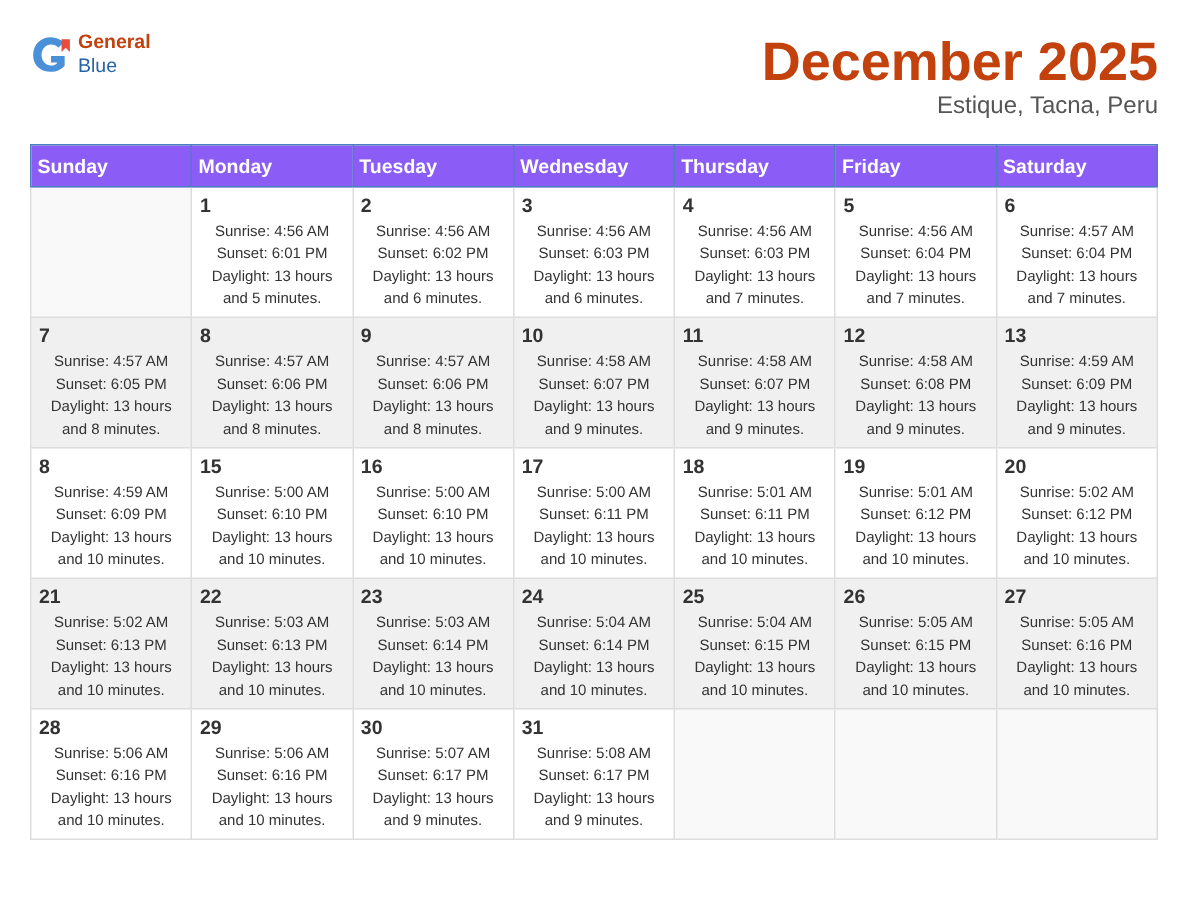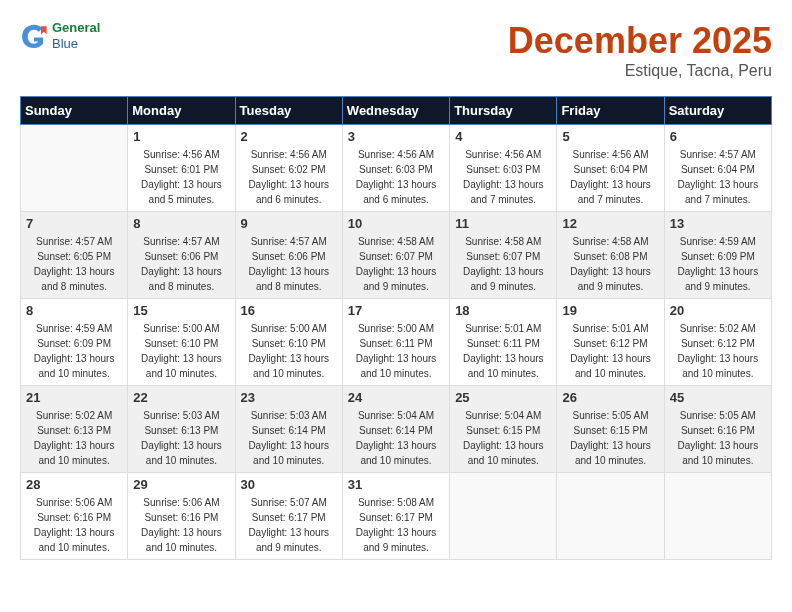--- a/index.html
+++ b/index.html
@@ -36,21 +36,21 @@
     .location {
       font-size: 16px;
       color: #555;
     }
     .calendar {
       width: 100%;
       border-collapse: collapse;
       border: 1px solid #ccc;
     }
     .calendar th {
-      background: #0f172a;
+      background: #8b5cf6;
       color: #fff;
       font-size: 13px;
       font-weight: bold;
       padding: 6px 4px;
       text-align: left;
       border: 1px solid #4a7fc0;
     }
     .calendar td {
       border: 1px solid #ddd;
       vertical-align: top;
@@ -83,21 +83,21 @@
 </head>
 <body>
 
 <div class="header">
   <div class="logo">
     <svg class="logo-icon" viewBox="0 0 40 40" xmlns="http://www.w3.org/2000/svg">
       <path d="M20 4 C10 4 3 11 3 21 C3 31 10 37 20 37 C25 37 30 35 33 31 L33 22 L20 22 L20 28 L26 28 C25 30 23 31 20 31 C15 31 11 27 11 21 C11 15 15 11 20 11 C23 11 25 12 27 14 L32 9 C29 6 25 4 20 4 Z" fill="#4a90d9"></path>
       <polygon points="30,6 38,6 38,18 34,14 30,18" fill="#e74c3c"></polygon>
     </svg>
     <div>
-      <div style="font-size:13px; font-weight:bold; color:#15803d; line-height:1.2;">General</div>
+      <div style="font-size:13px; font-weight:bold; color:#c2410c; line-height:1.2;">General</div>
       <div style="font-size:13px; font-weight:normal; color:#2563a8; line-height:1.2;">Blue</div>
     </div>
   </div>
   <div class="title-block">
     <div class="month-title">December 2025</div>
     <div class="location">Estique, Tacna, Peru</div>
   </div>
 </div>
 
 <table class="calendar">
@@ -219,21 +219,21 @@
         </td>
         <td>
           <span class="day-num">25</span>
           <div class="day-info">Sunrise: 5:04 AM<br>Sunset: 6:15 PM<br>Daylight: 13 hours<br>and 10 minutes.</div>
         </td>
         <td>
           <span class="day-num">26</span>
           <div class="day-info">Sunrise: 5:05 AM<br>Sunset: 6:15 PM<br>Daylight: 13 hours<br>and 10 minutes.</div>
         </td>
         <td>
-          <span class="day-num">45</span>
+          <span class="day-num">27</span>
           <div class="day-info">Sunrise: 5:05 AM<br>Sunset: 6:16 PM<br>Daylight: 13 hours<br>and 10 minutes.</div>
         </td>
       </tr>
       <tr>
         <td>
           <span class="day-num">28</span>
           <div class="day-info">Sunrise: 5:06 AM<br>Sunset: 6:16 PM<br>Daylight: 13 hours<br>and 10 minutes.</div>
         </td>
         <td>
           <span class="day-num">29</span>

